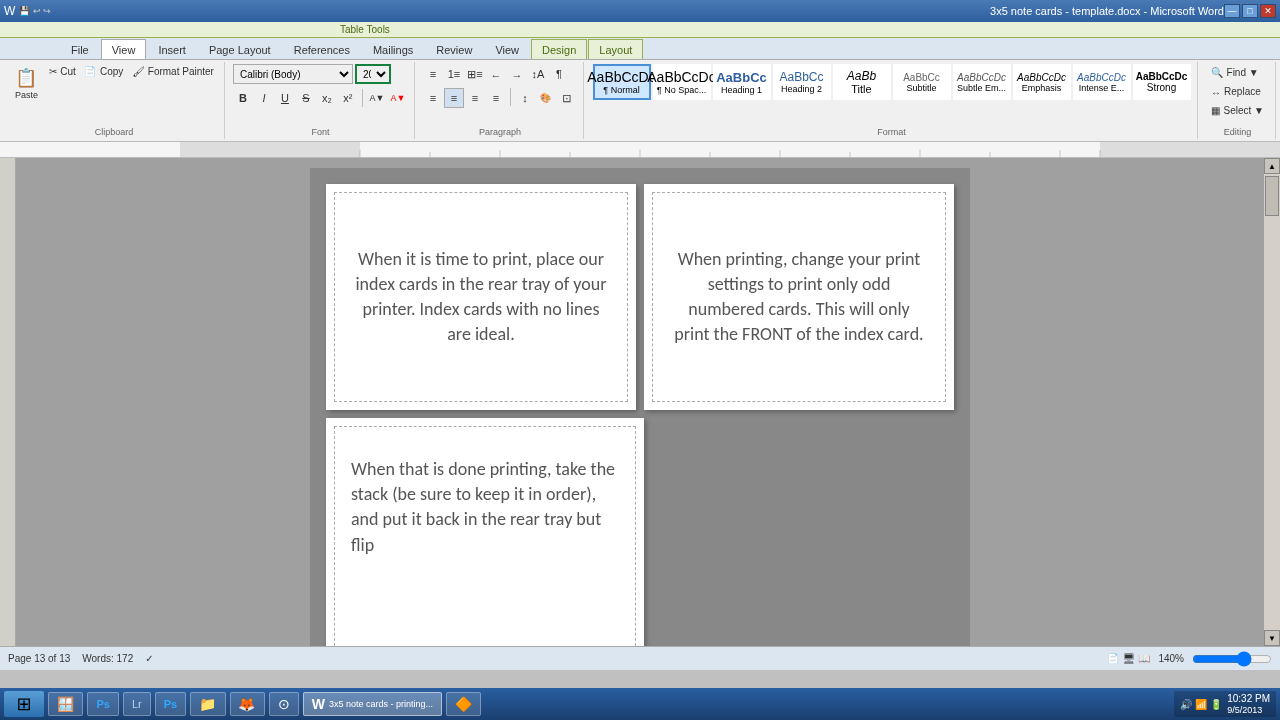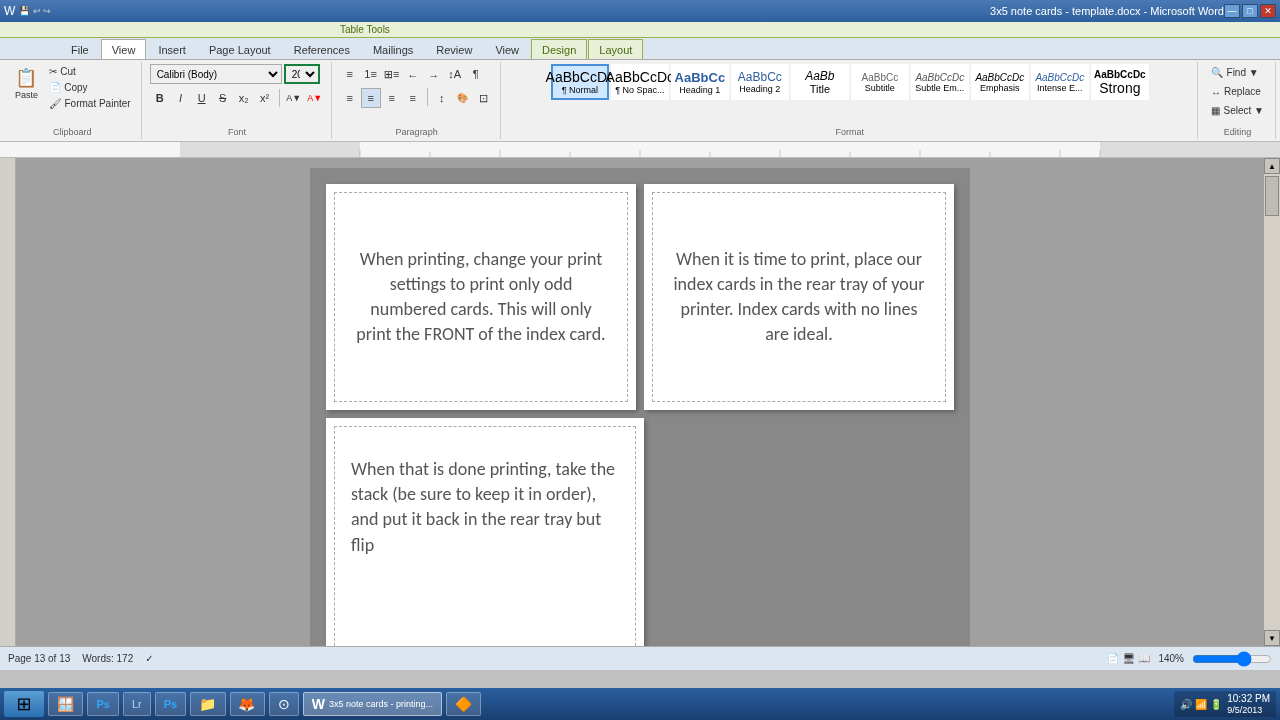--- a/index.html
+++ b/index.html
@@ -288,21 +288,21 @@
       display: flex;
       align-items: center;
       gap: 4px;
       background: rgba(0,0,0,0.2);
       padding: 2px 6px;
       border-radius: 2px;
       color: white;
       font-size: 10px;
     }
     .font-select {
-      width: 132px;
+      width: 120px;
       height: 20px;
       font-size: 10px;
       border: 1px solid #aaa;
       padding: 0 2px;
     }
     .font-size-select {
       width: 36px;
       height: 20px;
       font-size: 10px;
       border: 2px solid #15803d;
@@ -376,21 +376,21 @@
 </div>
 
 <div class="ribbon">
 
   <div class="ribbon-group">
     <div class="ribbon-group-content">
       <div class="ribbon-btn">
         <div class="icon">📋</div>
         <span>Paste</span>
       </div>
-      <div style="display:flex; flex-direction:column; gap:1px;">
+      <div style="display:flex; flex-direction:row; gap:1px;">
         <div class="ribbon-btn-small">✂ Cut</div>
         <div class="ribbon-btn-small">📄 Copy</div>
         <div class="ribbon-btn-small">🖌 Format Painter</div>
       </div>
     </div>
     <div class="ribbon-group-label">Clipboard</div>
   </div>
 
   <div class="ribbon-group" style="min-width:160px;">
     <div class="ribbon-group-content" style="flex-direction:column; align-items:flex-start;">
@@ -475,21 +475,21 @@
       <div class="style-item" style="flex-direction:column;">
         <span style="font-size:10px; font-style:italic;">AaBbCcDc</span>
         <span style="font-size:9px;">Emphasis</span>
       </div>
       <div class="style-item" style="flex-direction:column;">
         <span style="font-size:10px; font-style:italic; color:#2e5fa0;">AaBbCcDc</span>
         <span style="font-size:9px;">Intense E...</span>
       </div>
       <div class="style-item" style="flex-direction:column;">
         <span style="font-size:10px; font-weight:bold;">AaBbCcDc</span>
-        <span style="font-size:14px;">Strong</span>
+        <span style="font-size:10px;">Strong</span>
       </div>
     </div>
     <div class="ribbon-group-label">Format</div>
   </div>
 
   <div class="ribbon-group">
     <div class="ribbon-group-content" style="flex-direction:column; gap:2px;">
       <div class="ribbon-btn" style="flex-direction:row; gap:3px; font-size:10px;">
         <span>🔍</span>Find ▼
       </div>
@@ -541,27 +541,27 @@
   </div>
 
   <div class="page-container" style="margin-left:16px; margin-right:16px;">
 
     <div style="background:#888; width:660px; padding:16px; display:flex; flex-direction:column; gap:8px;">
 
       <div style="display:flex; gap:8px;">
 
         <div class="card-outer" style="flex:1;">
           <div class="card-inner" style="min-height:210px;">
-            <div class="card-text">When printing, change your print settings to print only odd numbered cards.  This will only print the FRONT of the index card.</div>
+            <div class="card-text">When it is time to print, place our index cards in the rear tray of your printer.  Index cards with no lines are ideal.</div>
           </div>
         </div>
 
         <div class="card-outer" style="flex:1;">
           <div class="card-inner" style="min-height:210px;">
-            <div class="card-text">When it is time to print, place our index cards in the rear tray of your printer.  Index cards with no lines are ideal.</div>
+            <div class="card-text">When printing, change your print settings to print only odd numbered cards.  This will only print the FRONT of the index card.</div>
           </div>
         </div>
       </div>
 
       <div style="display:flex; gap:8px;">
 
         <div class="card-outer" style="flex:1;">
           <div class="card-inner" style="min-height:240px; align-items:flex-start; padding-top:30px;">
             <div class="card-text" style="text-align:left;">When that is done printing,  take the stack (be sure to keep it in order), and put it back in the rear tray but flip</div>
           </div>

